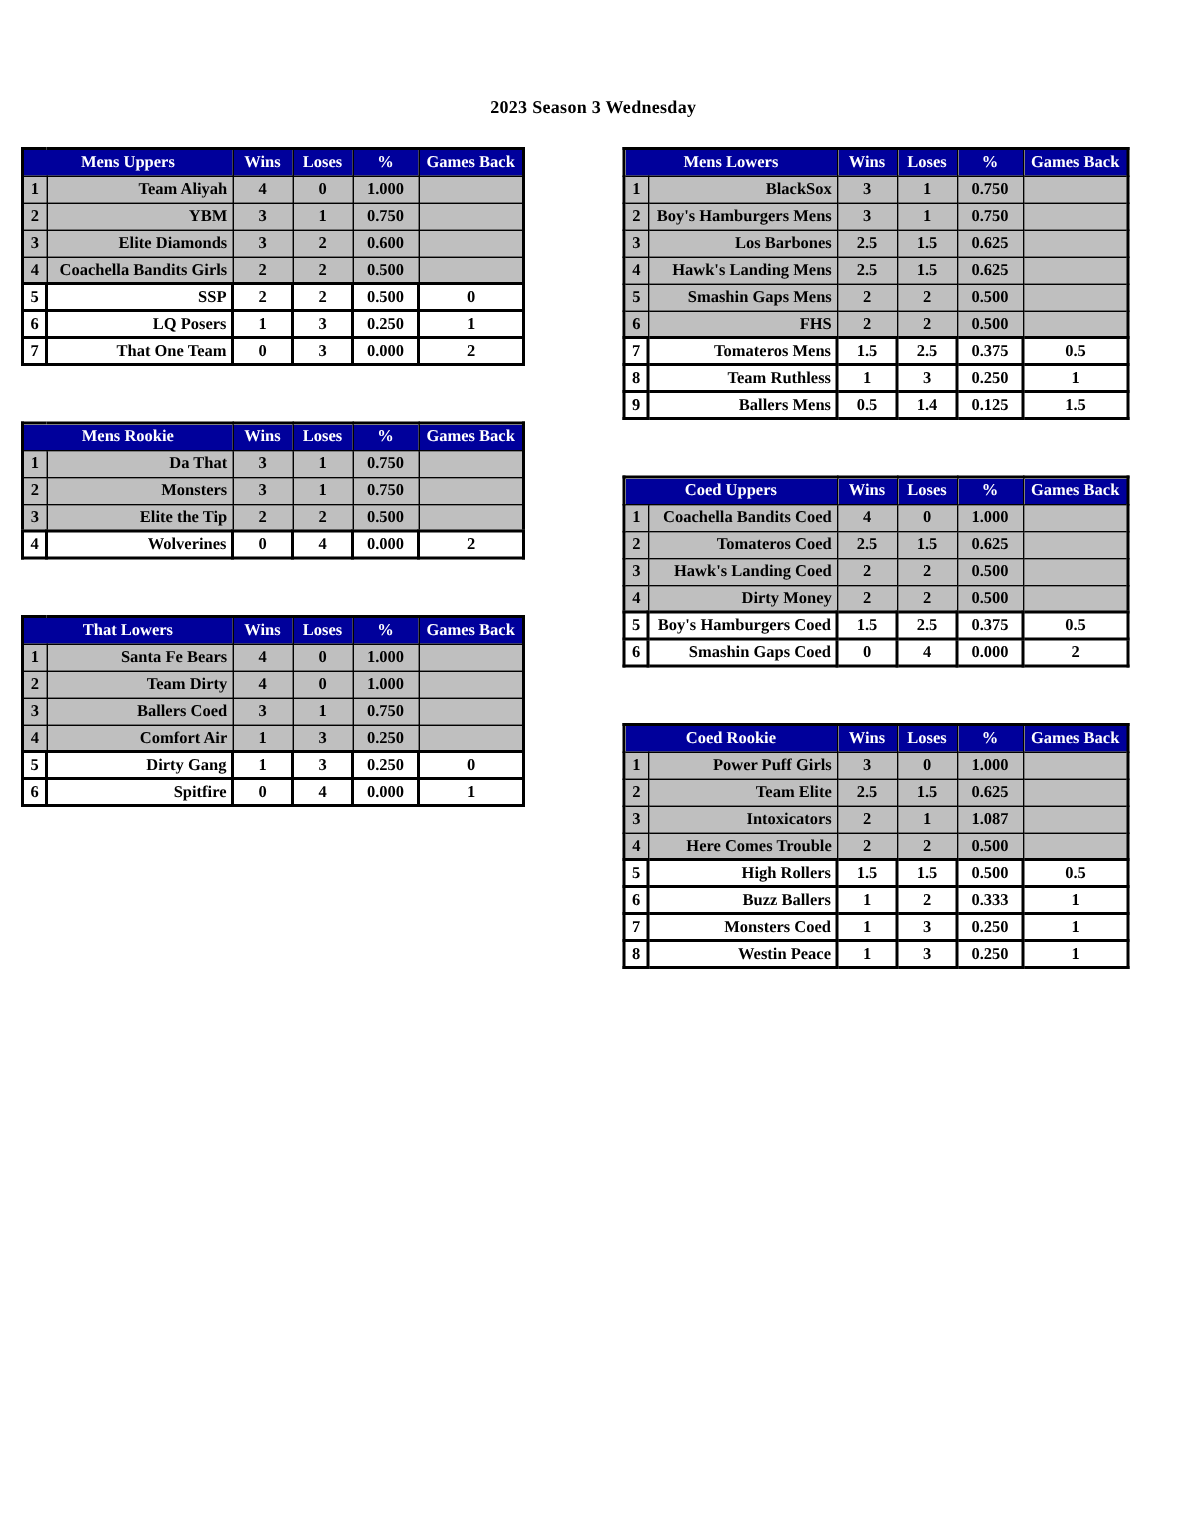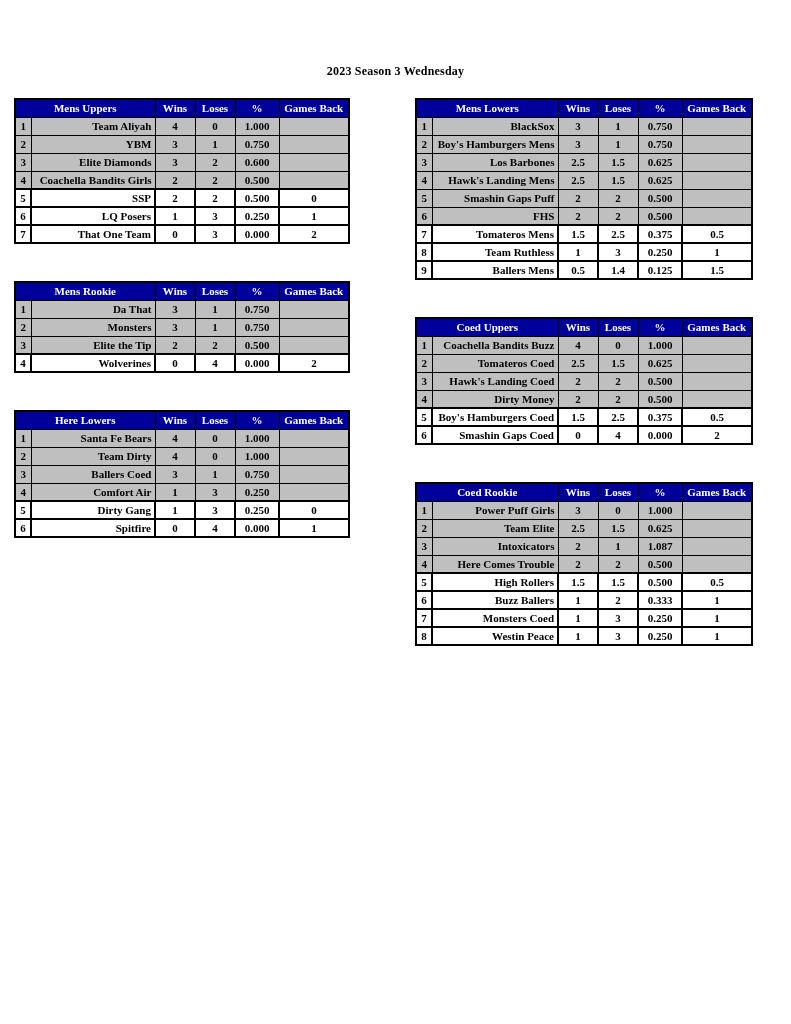--- a/index.html
+++ b/index.html
@@ -207,21 +207,21 @@
       <colgroup>
         <col class="col-rank">
         <col class="col-team">
         <col class="col-wins">
         <col class="col-loses">
         <col class="col-pct">
         <col class="col-gb">
       </colgroup>
       <thead>
         <tr>
-          <th class="hdr-name" colspan="2">Here Lowers</th>
+          <th class="hdr-name" colspan="2">That Lowers</th>
           <th class="hdr-col">Wins</th>
           <th class="hdr-col">Loses</th>
           <th class="hdr-col">%</th>
           <th class="hdr-col">Games Back</th>
         </tr>
       </thead>
       <tbody>
         <tr class="gray">
           <td class="rank">1</td>
           <td class="team">Santa Fe Bears</td>
@@ -321,21 +321,21 @@
         <tr class="gray">
           <td class="rank">4</td>
           <td class="team">Hawk's Landing Mens</td>
           <td class="num">2.5</td>
           <td class="num">1.5</td>
           <td class="num">0.625</td>
           <td class="num gb"></td>
         </tr>
         <tr class="gray">
           <td class="rank">5</td>
-          <td class="team">Smashin Gaps Puff</td>
+          <td class="team">Smashin Gaps Mens</td>
           <td class="num">2</td>
           <td class="num">2</td>
           <td class="num">0.500</td>
           <td class="num gb"></td>
         </tr>
         <tr class="gray">
           <td class="rank">6</td>
           <td class="team">FHS</td>
           <td class="num">2</td>
           <td class="num">2</td>
@@ -382,21 +382,21 @@
           <th class="hdr-name" colspan="2">Coed Uppers</th>
           <th class="hdr-col">Wins</th>
           <th class="hdr-col">Loses</th>
           <th class="hdr-col">%</th>
           <th class="hdr-col">Games Back</th>
         </tr>
       </thead>
       <tbody>
         <tr class="gray">
           <td class="rank">1</td>
-          <td class="team">Coachella Bandits Buzz</td>
+          <td class="team">Coachella Bandits Coed</td>
           <td class="num">4</td>
           <td class="num">0</td>
           <td class="num">1.000</td>
           <td class="num gb"></td>
         </tr>
         <tr class="gray">
           <td class="rank">2</td>
           <td class="team">Tomateros Coed</td>
           <td class="num">2.5</td>
           <td class="num">1.5</td>

